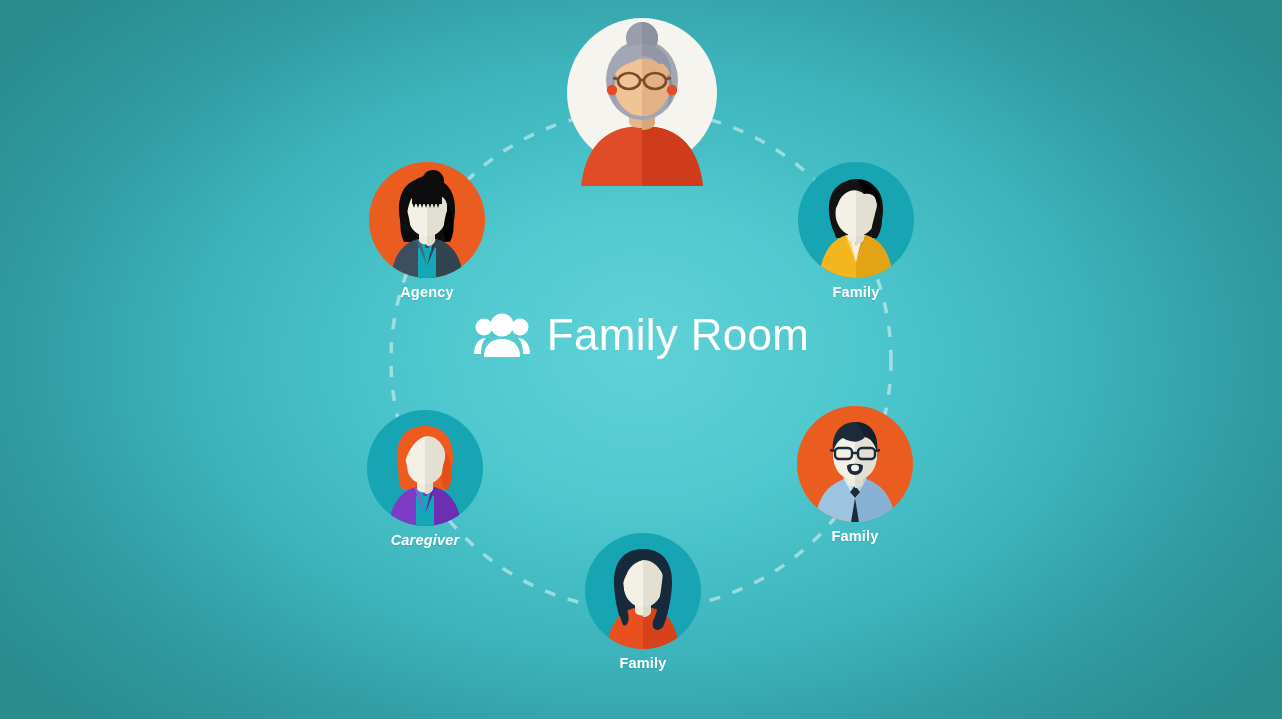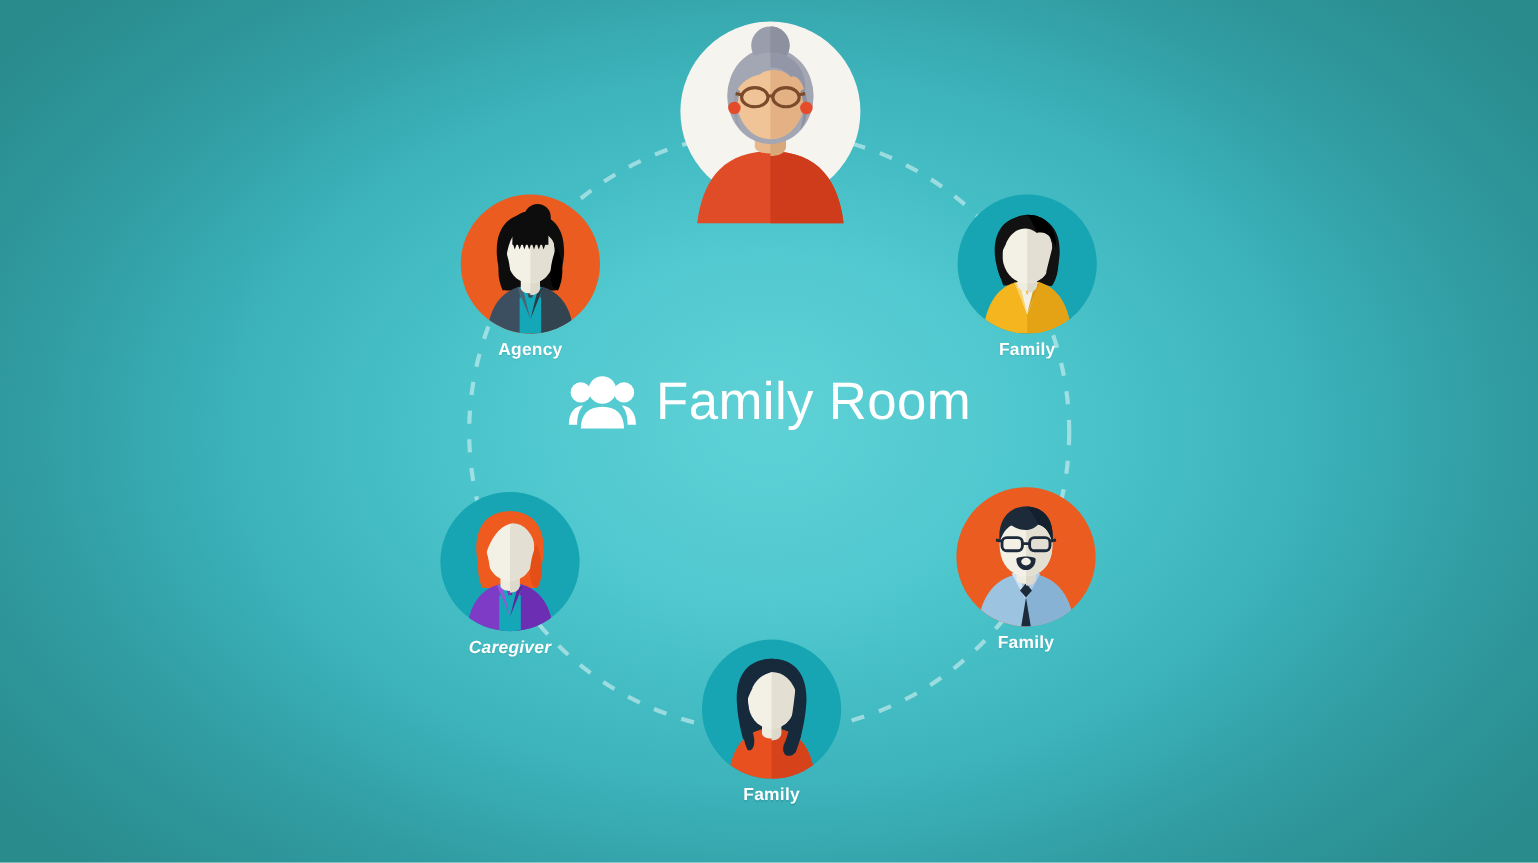--- a/index.html
+++ b/index.html
@@ -37,21 +37,21 @@
     text-shadow:0 1px 1px rgba(0,0,0,0.10);
     white-space:nowrap;
   }
 
   
   #node-top      { left:562px;  top:18px;  width:160px; }
   #node-topright { left:776px;  top:162px; }
   #node-right    { left:775px;  top:406px; }
   #node-bottom   { left:563px;  top:533px; }
   #node-left     { left:345px;  top:410px;font-style:italic; }
-  #node-topleft  { left:362px;  top:162px; }
+  #node-topleft  { left:347px;  top:162px; }
 
   #center-title {
     position:absolute;
     left:0; right:0;
     top:312px;
     display:flex; align-items:center; justify-content:center;
     gap:16px;
     pointer-events:none;
   }
   #center-title .gicon { display:block; width:58px; height:46px; }

